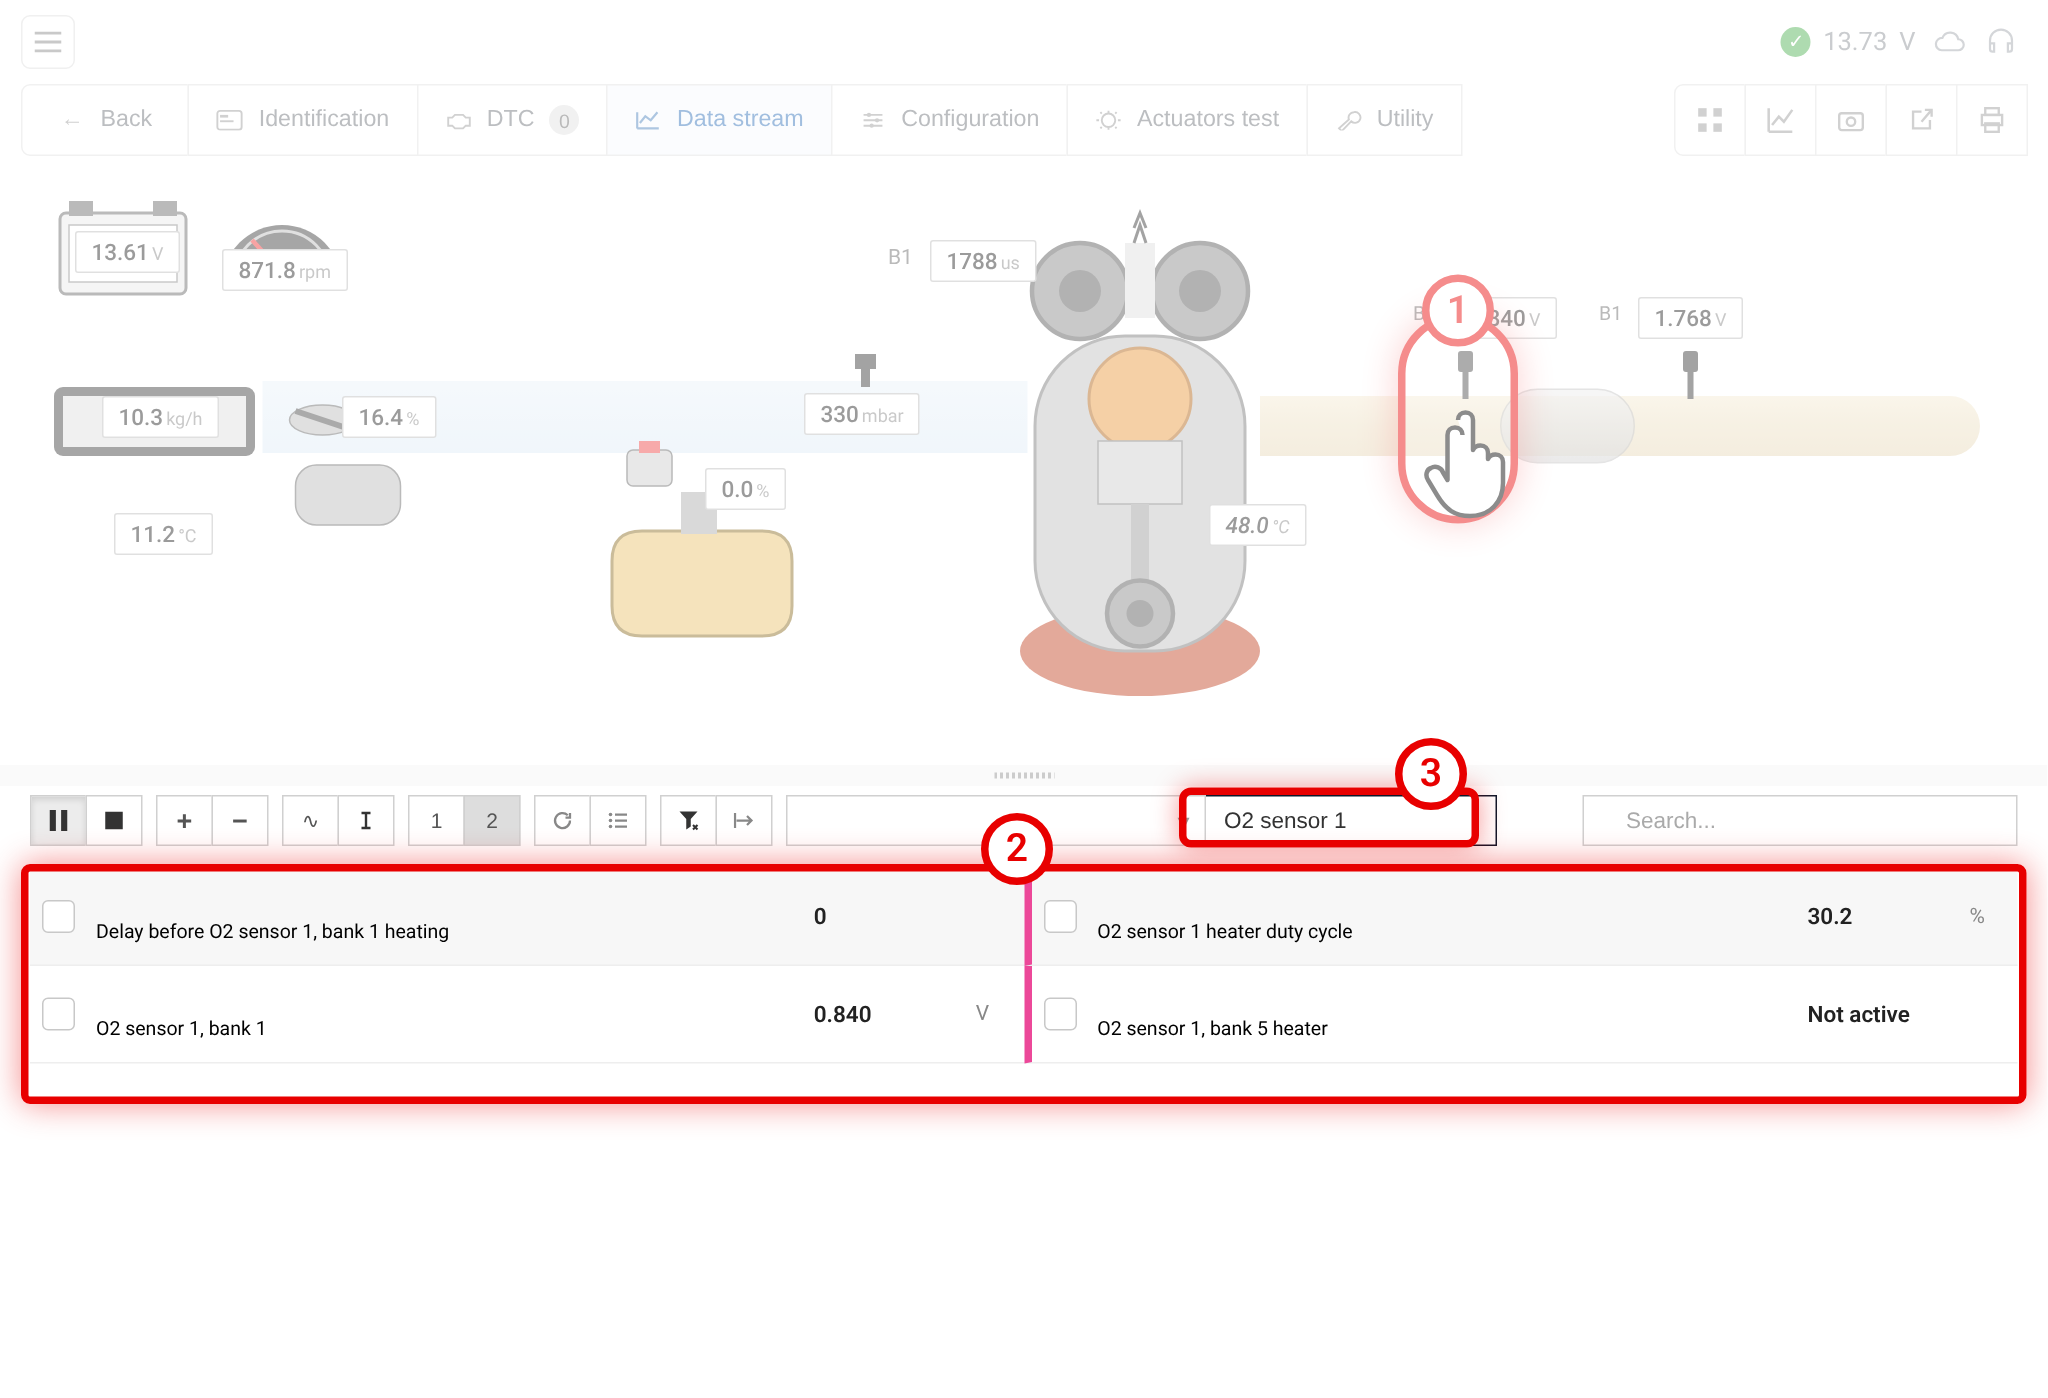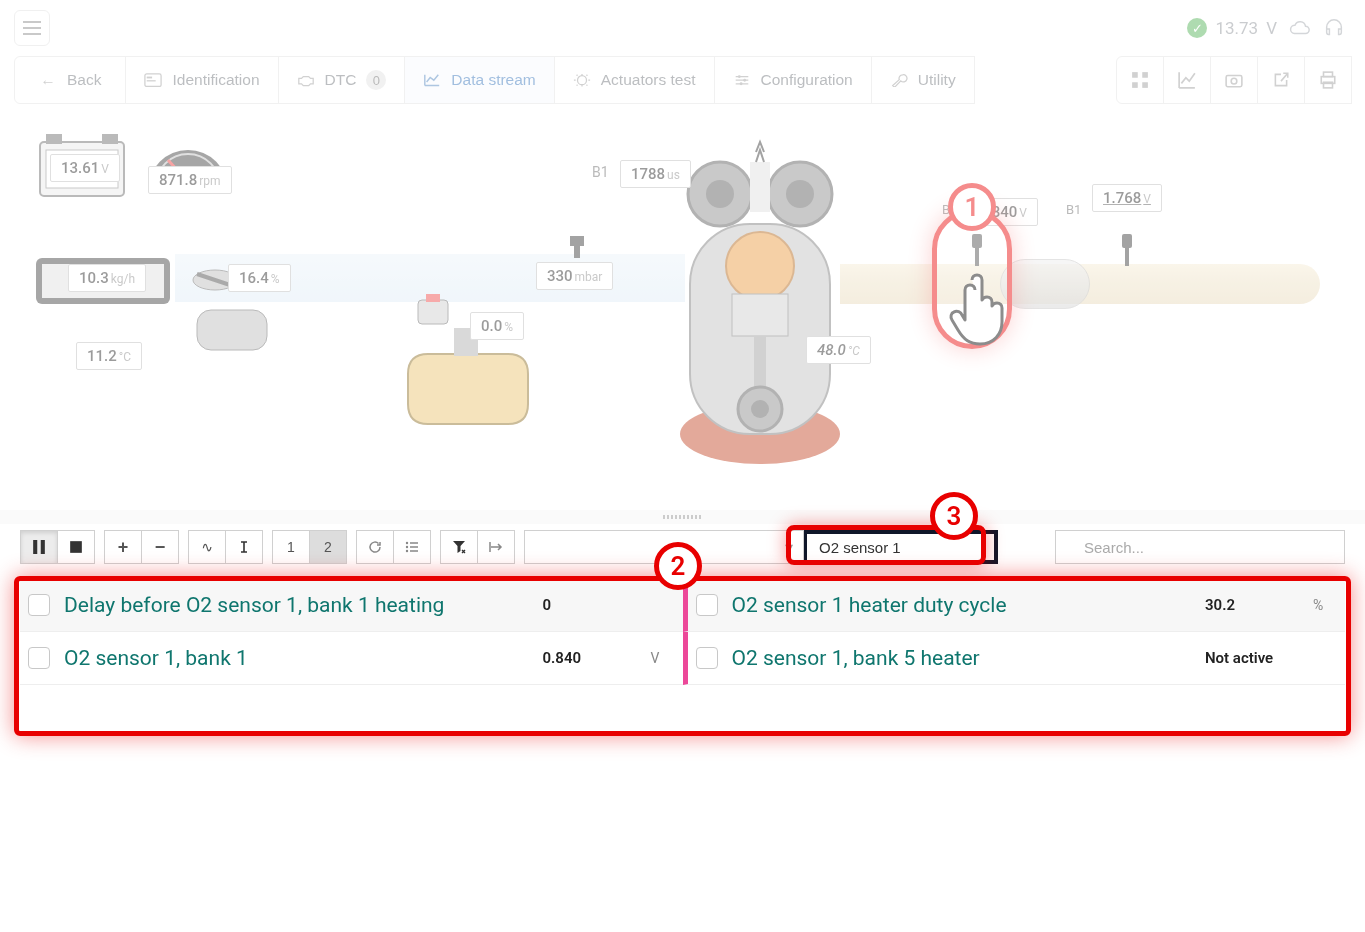--- a/index.html
+++ b/index.html
@@ -65,39 +65,39 @@
 .drag-handle::before { content:''; width:40px; height:4px; background: repeating-linear-gradient(90deg,#ccc 0 2px, transparent 2px 4px); }
 
 .toolbar2 { display: flex; align-items: stretch; padding: 6px 20px; gap: 0; height: 46px; }
 .tb2-group { display: flex; margin-right: 10px; }
 .tb2-btn { border: 1px solid #d0d0d0; background: #fff; width: 38px; height: 34px; display: flex; align-items: center; justify-content: center; font-size: 14px; color: #555; margin-right: -1px; cursor: pointer; }
 .tb2-btn svg { width: 14px; height: 14px; }
 .tb2-btn.active { background: #ececec; box-shadow: inset 0 2px 4px rgba(0,0,0,0.12); }
 .tb2-btn.pressed { background: #ddd; }
 .tb2-dropdown { border: 1px solid #d0d0d0; background: #fff; height: 34px; min-width: 280px; display: flex; align-items: center; padding: 0 10px; color: #555; position: relative; }
 .tb2-dropdown::after { content: '▾'; position: absolute; right: 10px; color: #999; }
-.filter-input { border: 4px solid #0f172a; height: 34px; padding: 0 12px; font-size: 15px; color: #333; width: 195px; }
+.filter-input { border: 1px solid #0f172a; height: 34px; padding: 0 12px; font-size: 15px; color: #333; width: 195px; }
 .search-input { border: 1px solid #d0d0d0; height: 34px; padding: 0 28px; font-size: 15px; width: 290px; margin-left: auto; color: #888; }
 .search-input::placeholder { color: #aaa; }
 
 
 .filter-wrap { position: relative; }
 .callout-3 { position: absolute; left: 930px; top: -32px; z-index: 40; }
 .filter-ring { position: absolute; left: 786px; top: 1px; width: 200px; height: 40px; border: 5px solid #e80000; border-radius: 8px; box-shadow: 0 0 18px rgba(232,0,0,0.4); z-index: 35; pointer-events:none; }
 
 
 .data-table-wrap { position: relative; margin: 8px 20px 0; }
 .data-callout-ring { position: absolute; left: -6px; right: -6px; top: -2px; height: 160px; border: 5px solid #e80000; border-radius: 6px; box-shadow: 0 0 22px rgba(232,0,0,0.45); z-index: 25; pointer-events: none; }
 .callout-2 { position: absolute; left: 634px; top: -36px; z-index: 40; }
 
 .data-grid { display: grid; grid-template-columns: 1fr 1fr; border-top: 1px solid #eee; }
 .data-row { display: flex; align-items: center; padding: 14px 12px 14px 8px; border-bottom: 1px solid #eee; gap: 14px; }
 .data-row:nth-child(-n+2) { background: #f7f7f7; }
 .data-row .chk { width: 22px; height: 22px; border: 1px solid #c8c8c8; border-radius: 4px; background:#fff; flex-shrink:0; }
-.data-row .lbl { font-size: 21px; color: #0f766e; flex: 1; }
+.data-row .lbl { font-size: 13px; color: #000000; flex: 1; margin-top: 21px; }
 .data-row .val { font-size: 15px; font-weight: 600; color: #222; min-width: 90px; }
 .data-row .vunit { font-size: 14px; color: #888; font-weight: 400; margin-left: 4px; min-width: 20px; }
 .col-r { border-left: 5px solid #ec4899; }
 
 </style>
 </head>
 <body>
 
 <div class="header">
   <div class="menu-btn">
@@ -152,36 +152,36 @@
     <span class="tab-icon" style="color:#4a80bc">
         <svg viewBox="0 0 20 16">
           <path d="M2 14V2m0 12h16M4 10l4-5 4 3 5-6" fill="none" stroke="currentColor" stroke-width="1.6"></path>
         </svg>
       </span>
     <span>Data stream</span>
   </button>
   <button class="tab-btn">
     <span class="tab-icon">
         <svg viewBox="0 0 20 16">
-          <circle cx="10" cy="8" r="5" fill="none" stroke="currentColor" stroke-width="1.4"></circle>
-          <path d="M10 3v-2M10 15v-2M3 8h-2M19 8h-2M5 3l-1-1M15 3l1-1M5 13l-1 1M15 13l1 1" stroke="currentColor" stroke-width="1.4"></path>
-        </svg>
-      </span>
-    <span>Actuators test</span>
-  </button>
-  <button class="tab-btn">
-    <span class="tab-icon">
-        <svg viewBox="0 0 20 16">
           <path d="M3 4h14M3 8h14M3 12h14" stroke="currentColor" stroke-width="1.4"></path>
           <circle cx="7" cy="4" r="1.6" fill="currentColor"></circle>
           <circle cx="13" cy="8" r="1.6" fill="currentColor"></circle>
           <circle cx="9" cy="12" r="1.6" fill="currentColor"></circle>
         </svg>
       </span>
     <span>Configuration</span>
+  </button>
+  <button class="tab-btn">
+    <span class="tab-icon">
+        <svg viewBox="0 0 20 16">
+          <circle cx="10" cy="8" r="5" fill="none" stroke="currentColor" stroke-width="1.4"></circle>
+          <path d="M10 3v-2M10 15v-2M3 8h-2M19 8h-2M5 3l-1-1M15 3l1-1M5 13l-1 1M15 13l1 1" stroke="currentColor" stroke-width="1.4"></path>
+        </svg>
+      </span>
+    <span>Actuators test</span>
   </button>
   <button class="tab-btn">
     <span class="tab-icon">
         <svg viewBox="0 0 20 16">
           <path d="M14 2a4 4 0 0 0-3.7 5.4L3 14l2 2 7-7.3A4 4 0 1 0 14 2z" fill="none" stroke="currentColor" stroke-width="1.4"></path>
         </svg>
       </span>
     <span>Utility</span>
   </button>
   <div class="tab-right">
@@ -294,21 +294,21 @@
     <circle cx="110" cy="275" r="22" fill="#888" stroke="#555" stroke-width="3"></circle>
     <circle cx="110" cy="275" r="9" fill="#555"></circle>
   </svg>
   <div style="position:absolute; left:592px; top:60px; font-size:14px; color:#666;">B1</div>
   <div class="d-box" style="left:620px; top:56px;"><span class="num">1788</span><span class="unit">us</span></div>
   <div class="d-box" style="left:806px; top:232px;font-style:italic;"><span class="num">48.0</span><span class="unit">°C</span></div>
 
   <div style="position:absolute; left:942px; top:98px; font-size:13px; color:#666;">B1</div>
   <div class="d-box" style="left:968px; top:94px; z-index:2;"><span class="num">0.840</span><span class="unit">V</span></div>
   <div style="position:absolute; left:1066px; top:98px; font-size:13px; color:#666;">B1</div>
-  <div class="d-box" style="left:1092px; top:80px;text-decoration:underline;"><span class="num">1.768</span><span class="unit">V</span></div>
+  <div class="d-box" style="left:1092px; top:94px;"><span class="num">1.768</span><span class="unit">V</span></div>
 
   <div class="callout-1">
     <div class="callout-ring"></div>
     <div class="callout-num">1</div>
   </div>
   <svg class="hand-cursor" width="64" height="78" viewBox="0 0 64 78" style="position:absolute; left:948px; top:168px; z-index:31">
     <path d="M24 8c0-3 2-5 5-5s5 2 5 5v20c1-2 3-3 5-3 3 0 5 2 5 5v4c1-2 3-3 5-3 3 0 5 2 5 5v14c0 12-8 22-22 22-10 0-16-4-22-14l-6-10c-2-3-1-7 2-8 3-2 7 0 8 3l3 5V18c0-3 2-5 5-5s5 2 5 5" fill="#fff" stroke="#000" stroke-width="3" stroke-linejoin="round"></path>
   </svg>
 </div>
 

